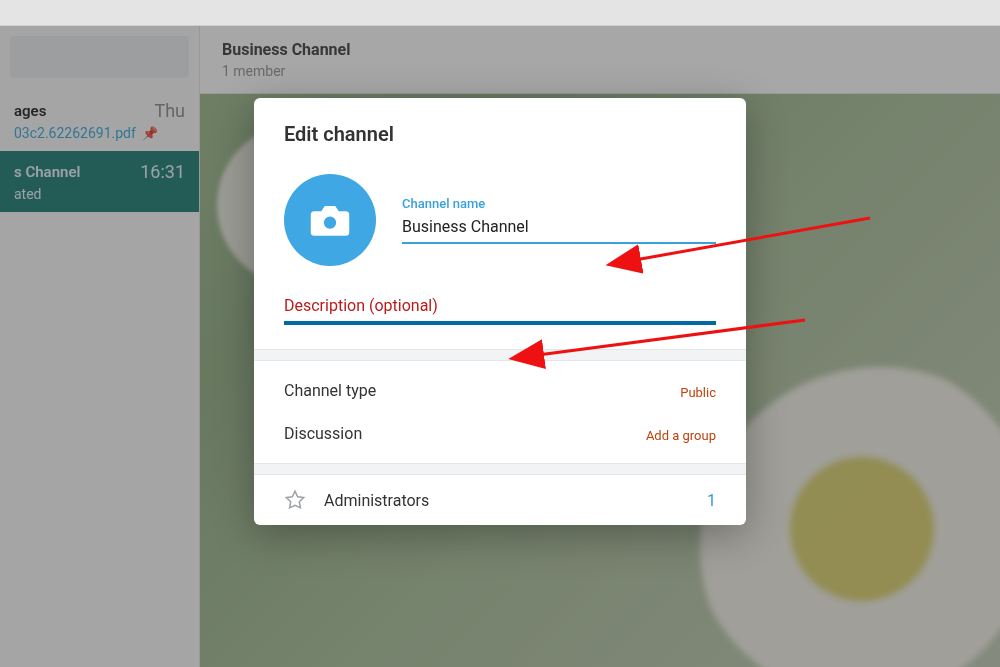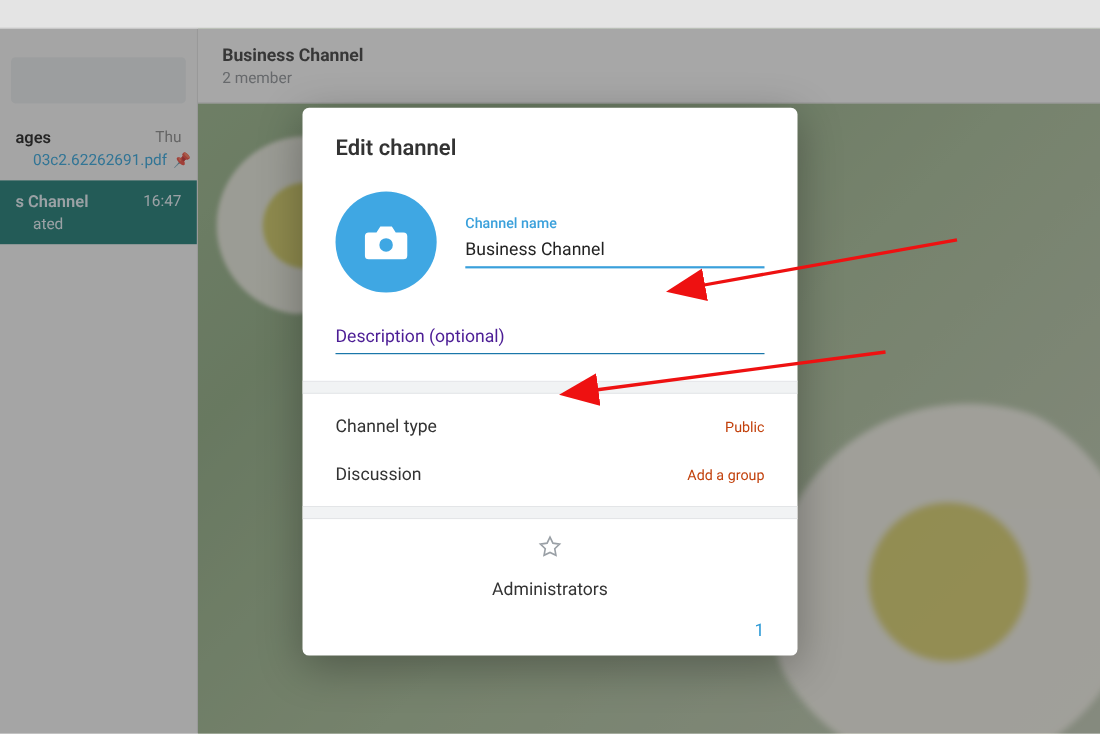--- a/index.html
+++ b/index.html
@@ -15,44 +15,44 @@
       height: 26px;
       background: #e4e4e4;
       border-bottom: 1px solid #d0d0d0;
     }
     .main {
       display: flex;
       height: calc(667px - 26px);
       position: relative;
     }
     .sidebar {
-      width: 180px;
+      width: 200px;
       background: #fcfcfc;
       border-right: 1px solid #e6e6e6;
-      padding-top: 26px;
+      padding-top: 10px;
       overflow: hidden;
     }
     .search-stub {
       height: 42px;
       background: #eceff1;
       margin: 0 10px 12px 10px;
       border-radius: 4px;
     }
     .side-item {
       padding: 10px 14px;
       font-size: 15px;
     }
     .side-item .row {
       display: flex;
       justify-content: space-between;
       align-items: center;
     }
     .side-item .title { font-weight: 600; color: #111; }
-    .side-item .time { font-size: 14px; color: #888; }
-    .side-item .sub { color: #2aa4df; font-size: 14px; margin-top: 4px; display: flex; align-items: flex-end; gap: 6px; margin-left: 16px;}
+    .side-item .time { font-size: 18px; color: #888; }
+    .side-item .sub { color: #2aa4df; font-size: 14px; margin-top: 4px; display: flex; align-items: flex-end; gap: 6px;}
     .side-item.selected {
       background: #0f766e;
       color: #fff;
     }
     .side-item.selected .title,
     .side-item.selected .time,
     .side-item.selected .sub { color: #e9f4fb; }
     .pin { font-size: 13px; color: #9aa0a6; }
     .content {
       flex: 1;
@@ -97,21 +97,21 @@
       position: absolute;
       inset: 26px 0 0 0;
       background: rgba(60,60,60,0.45);
       display: flex;
       justify-content: center;
       align-items: flex-start;
       padding-top: 72px;
       pointer-events: none;
     }
     .dialog {
-      width: 450px;
+      width: 492px;
       background: #fff;
       border-radius: 6px;
       box-shadow: 0 10px 40px rgba(0,0,0,0.3);
       pointer-events: auto;
       overflow: hidden;
     }
     .dialog h2 {
       font-size: 20px;
       font-weight: 600;
       color: #333;
@@ -150,23 +150,23 @@
       color: #222;
       padding-bottom: 6px;
       border-bottom: 2px solid #3aa0db;
       outline: none;
       width: 100%;
       border-top: none; border-left: none; border-right: none;
       font-family: inherit;
     }
     .desc-field .input-placeholder {
       font-size: 16px;
-      color: #4c1d95;
+      color: #b91c1c;
       padding-bottom: 6px;
-      border-bottom: 1px solid #0369a1;
+      border-bottom: 4px solid #0369a1;
     }
     .divider {
       height: 12px;
       background: #f1f3f4;
       box-shadow: inset 0 1px 0 #e3e5e7, inset 0 -1px 0 #e3e5e7;
     }
     .list {
       padding: 8px 0;
     }
     .list-row {
@@ -196,21 +196,20 @@
       background: #fafafa;
       box-shadow: 0 1px 3px rgba(0,0,0,.35);
     }
     .admin-row {
       display: flex;
       align-items: center;
       gap: 18px;
       padding: 14px 30px;
       font-size: 16px;
       color: #333;
-      flex-direction: column;
     }
     .admin-row .count { margin-left: auto; color: #2f9bd6; }
     .star-icon { width: 22px; height: 22px; stroke: #9aa0a6; fill: none; stroke-width: 1.6; }
     
     .arrow {
       position: absolute;
       pointer-events: none;
     }
     .arrow svg { overflow: visible; }
   </style>
@@ -230,32 +229,32 @@
       </div>
       <div class="sub">
         <span>03c2.62262691.pdf</span>
         <span class="pin">📌</span>
       </div>
     </div>
 
     <div class="side-item selected">
       <div class="row">
         <span class="title">s Channel</span>
-        <span class="time">16:47</span>
+        <span class="time">16:31</span>
       </div>
       <div class="sub">
         <span>ated</span>
       </div>
     </div>
   </aside>
 
   <section class="content">
     <div class="content-header">
       <h1>Business Channel</h1>
-      <div class="members">2 member</div>
+      <div class="members">1 member</div>
     </div>
     <div class="flower1"></div>
     <div class="flower2"></div>
   </section>
 </div>
 
 <div class="overlay">
   <div class="dialog">
     <h2>Edit channel</h2>
 

